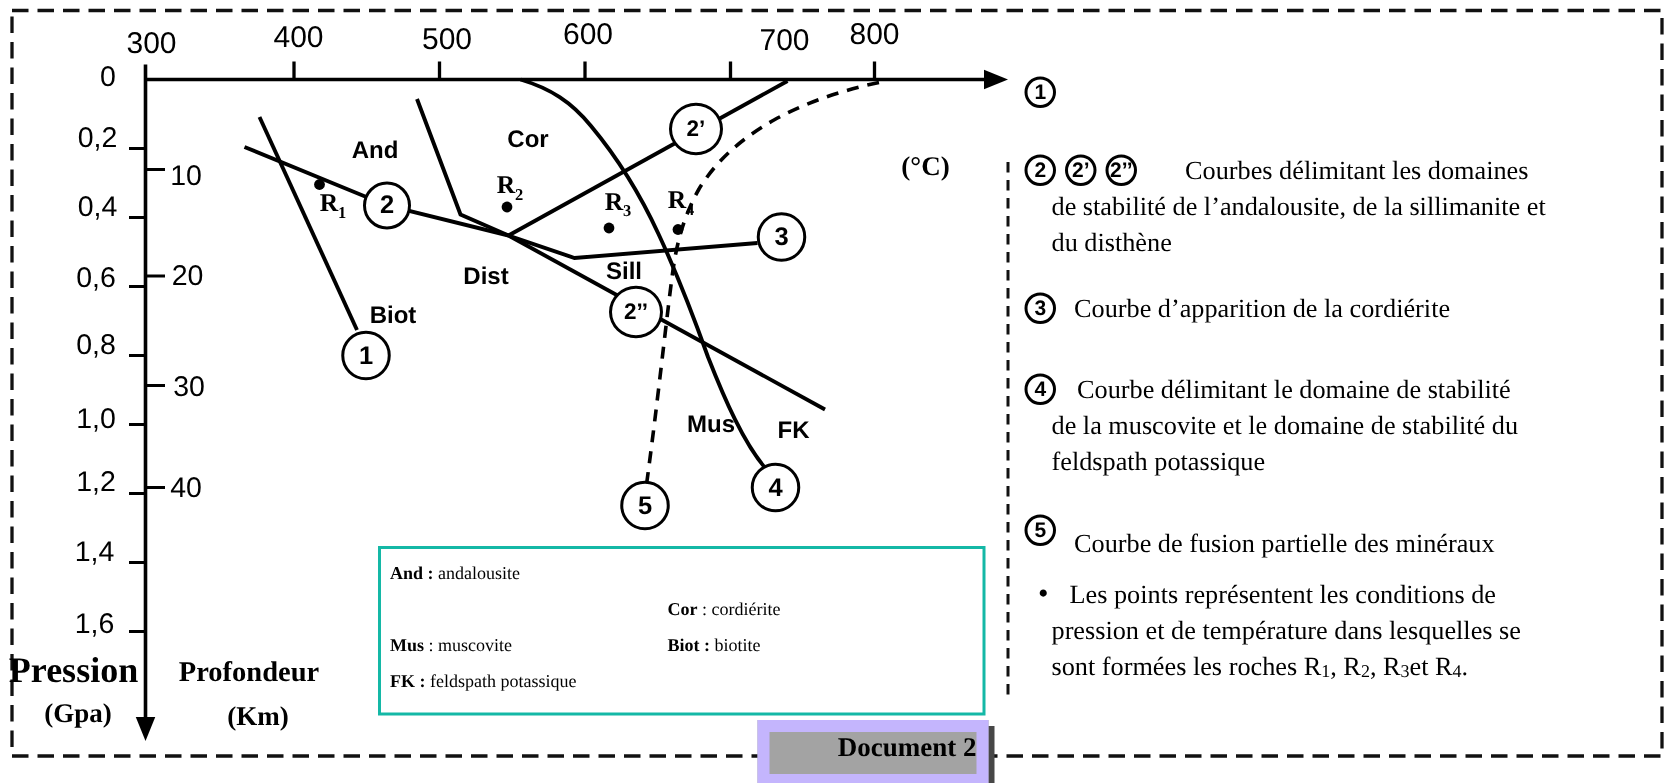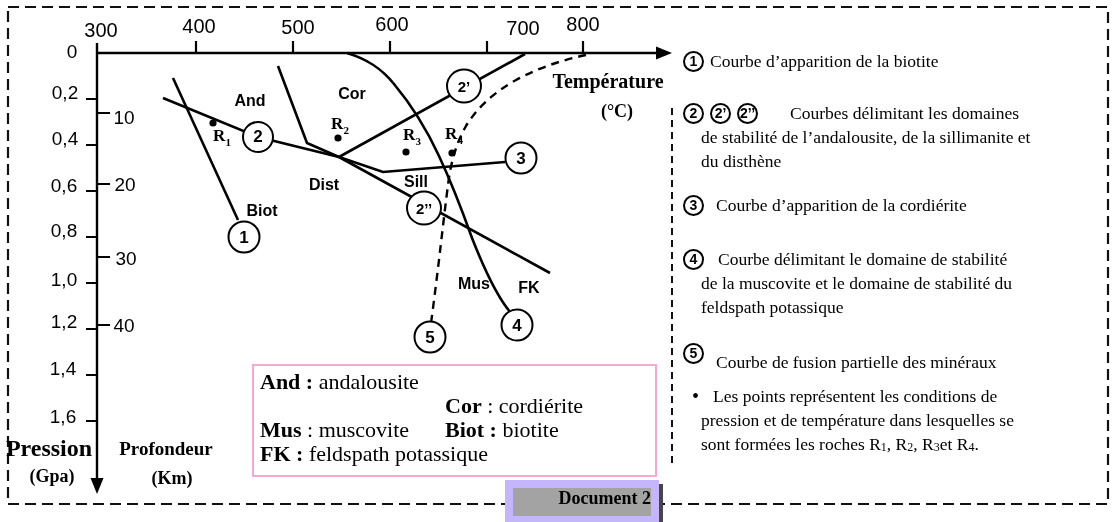--- a/index.html
+++ b/index.html
@@ -11,22 +11,22 @@
   .pnum{font:400 19px "Liberation Sans",sans-serif;}
   .zone{font:700 16px "Liberation Sans",sans-serif;}
   .axis-title{font:700 20px "Liberation Serif",serif;}
   .axis-unit{font:700 18px "Liberation Serif",serif;}
   .rpt{font:700 17px "Liberation Serif",serif;}
   .rpt sub{font-size:11px;}
   .cbadge{position:absolute;transform:translate(-50%,-50%);display:flex;align-items:center;justify-content:center;
           background:#fff;border:2.5px solid #000;border-radius:50%;width:29px;height:29px;
           font:700 17px "Liberation Sans",sans-serif;z-index:2;}
   .cbadge.wide{width:32px;height:31px;font-size:15px;}
-  .legend{position:absolute;left:252px;top:364px;width:401px;height:109px;border:2px solid #f9a8d4;
-          background:#fff;z-index:2;font-size:22px;}
+  .legend{position:absolute;left:252px;top:364px;width:401px;height:109px;border:2px solid #14b8a6;
+          background:#fff;z-index:2;font-size:12px;}
   .lg-cell{position:absolute;white-space:nowrap;height:24px;line-height:24px;}
   .lg-b{font-weight:700;}
   .doc2{position:absolute;left:505px;top:480px;width:138px;height:28px;border:8px solid #c4b5fd;background:#a3a3a3;
         box-shadow:4px 4px 0 #474747;z-index:3;text-align:right;line-height:28px;
         font:700 18px "Liberation Serif",serif;}
   .rp-item{position:absolute;left:683px;width:430px;font-size:17.5px;z-index:2;}
   .rp-line{height:24px;line-height:24px;white-space:nowrap;display:flex;align-items:center;}
   .rp-line.wrap{margin-left:18px;}
   .rp-badge{display:inline-flex;align-items:center;justify-content:center;min-width:21px;height:21px;
             box-sizing:border-box;border:2px solid #000;border-radius:50%;background:#fff;
@@ -112,21 +112,20 @@
   <span class="lbl pnum" style="left:64px;top:280px;">1,0</span>
   <span class="lbl pnum" style="left:64px;top:322px;">1,2</span>
   <span class="lbl pnum" style="left:63px;top:369px;">1,4</span>
   <span class="lbl pnum" style="left:63px;top:417px;">1,6</span>
 
   <span class="lbl pnum" style="left:124px;top:118px;">10</span>
   <span class="lbl pnum" style="left:125px;top:185px;">20</span>
   <span class="lbl pnum" style="left:126px;top:259px;">30</span>
   <span class="lbl pnum" style="left:124px;top:326px;">40</span>
 
-  <span class="lbl axis-title" style="left:608px;top:81px;">Température</span>
   <span class="lbl axis-unit" style="left:617px;top:111px;">(°C)</span>
   <span class="lbl axis-title" style="left:49px;top:448px;font-size:24px;">Pression</span>
   <span class="lbl axis-unit" style="left:52px;top:476px;">(Gpa)</span>
   <span class="lbl axis-title" style="left:166px;top:449px;font-size:19px;">Profondeur</span>
   <span class="lbl axis-unit" style="left:172px;top:478px;">(Km)</span>
 
   <span class="lbl zone" style="left:250px;top:101px;">And</span>
   <span class="lbl zone" style="left:352px;top:94px;">Cor</span>
   <span class="lbl zone" style="left:324px;top:185px;">Dist</span>
   <span class="lbl zone" style="left:416px;top:182px;">Sill</span>
@@ -151,21 +150,20 @@
     <div class="lg-cell" style="left:6px;top:4px;"><span class="lg-b">And :</span><span> andalousite</span></div>
     <div class="lg-cell" style="left:191px;top:28px;"><span class="lg-b">Cor</span><span> : cordiérite</span></div>
     <div class="lg-cell" style="left:6px;top:52px;"><span class="lg-b">Mus</span><span> : muscovite</span></div>
     <div class="lg-cell" style="left:191px;top:52px;"><span class="lg-b">Biot :</span><span> biotite</span></div>
     <div class="lg-cell" style="left:6px;top:76px;"><span class="lg-b">FK :</span><span> feldspath potassique</span></div>
   </div>
 
   <div class="rp-item" style="top:49px;">
     <div class="rp-line">
       <span class="rp-badge">1</span>
-      <span>Courbe d’apparition de la biotite</span>
     </div>
   </div>
 
   <div class="rp-item" style="top:101px;">
     <div class="rp-line">
       <span class="rp-badge">2</span>
       <span class="rp-badge">2’</span>
       <span class="rp-badge">2’’</span>
       <span style="margin-left:26px;">Courbes délimitant les domaines</span>
     </div>

